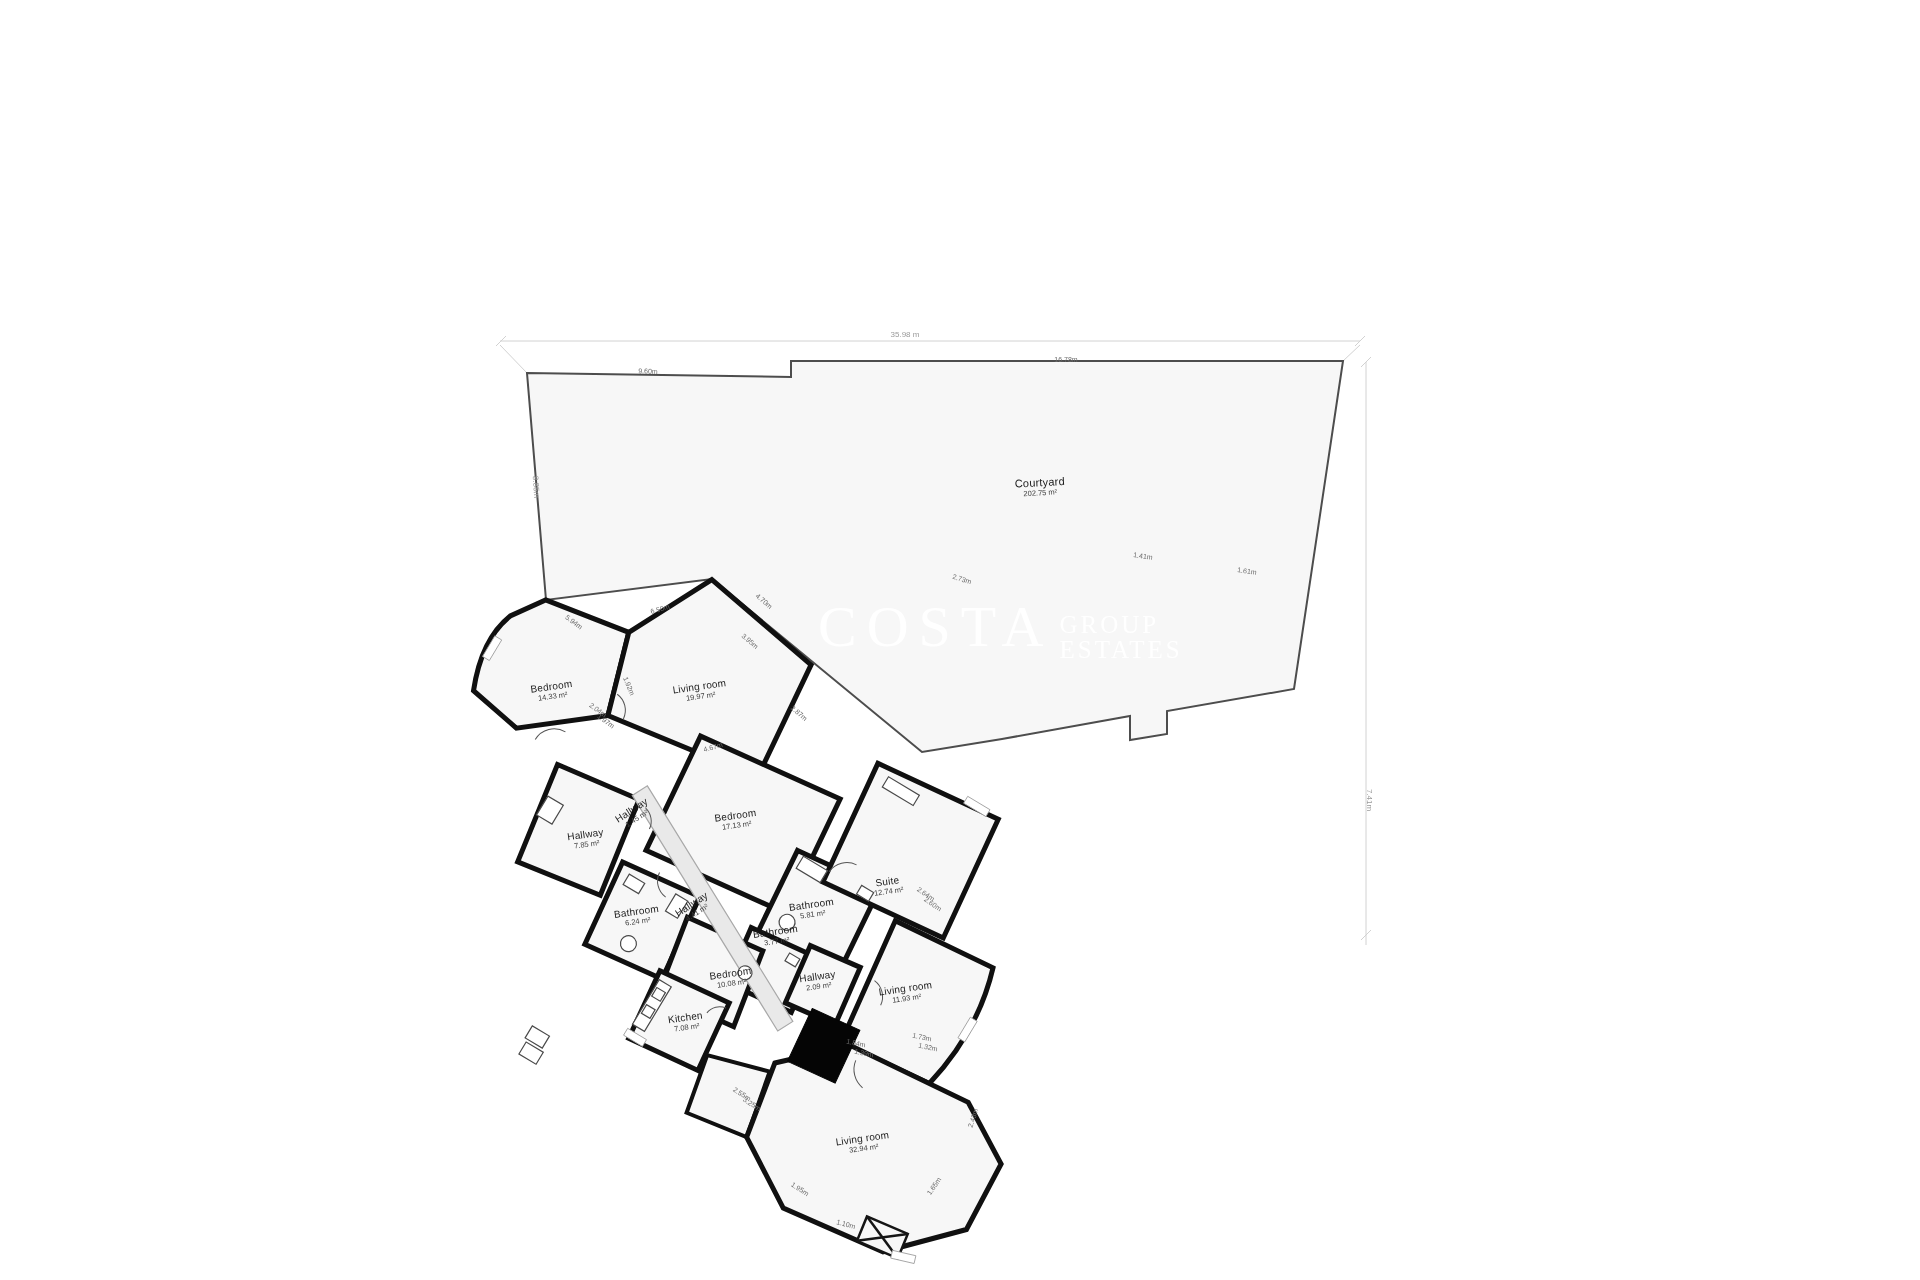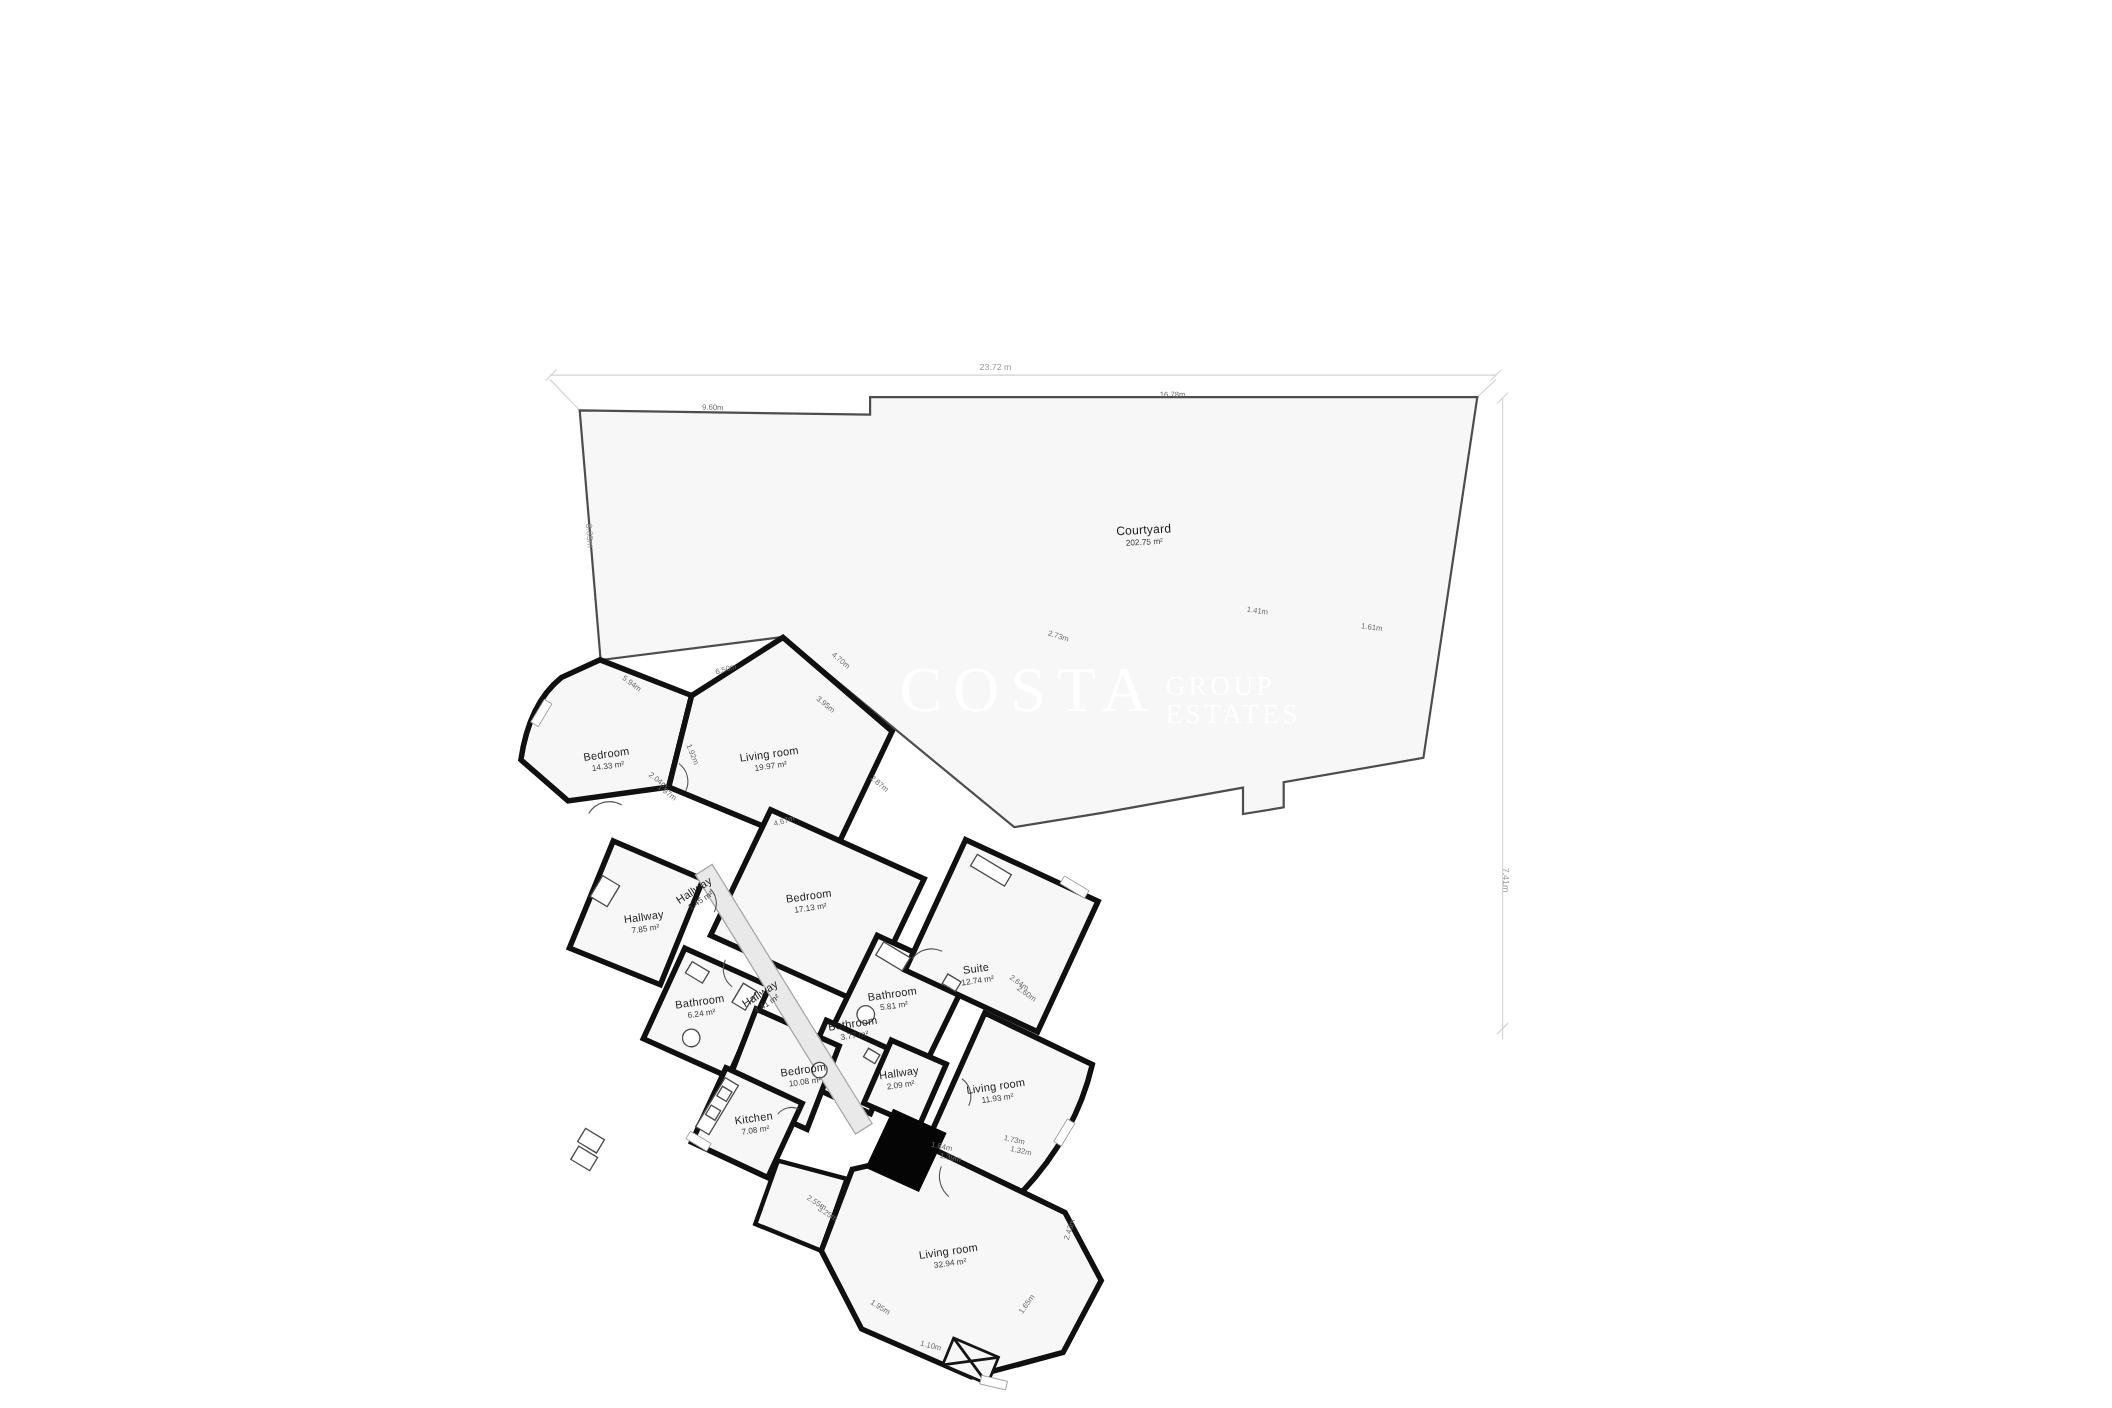--- a/index.html
+++ b/index.html
@@ -174,21 +174,21 @@
         <span class="rarea">11.93 m²</span>
       </div>
       <div class="room-label" style="left: 686px; top: 1022px; transform: translate(-50%, -50%) rotate(-8deg);">
         <span class="rname">Kitchen</span>
         <span class="rarea">7.08 m²</span>
       </div>
       <div class="room-label" style="left: 863px; top: 1143px; transform: translate(-50%, -50%) rotate(-8deg);">
         <span class="rname">Living room</span>
         <span class="rarea">32.94 m²</span>
       </div>
-      <div class="dim-label outer" style="left: 905px; top: 334px; transform: translate(-50%, -50%) rotate(0deg);">23.72 m</div>
+      <div class="dim-label outer" style="left: 905px; top: 334px; transform: translate(-50%, -50%) rotate(0deg);">35.98 m</div>
       <div class="dim-label" style="left: 1066px; top: 359px; transform: translate(-50%, -50%) rotate(0deg);">16.78m</div>
       <div class="dim-label" style="left: 648px; top: 371px; transform: translate(-50%, -50%) rotate(2deg);">9.60m</div>
       <div class="dim-label outer" style="left: 536px; top: 487px; transform: translate(-50%, -50%) rotate(86deg);">8.85m</div>
       <div class="dim-label outer" style="left: 1369px; top: 800px; transform: translate(-50%, -50%) rotate(90deg);">7.41m</div>
       <div class="dim-label" style="left: 1247px; top: 571px; transform: translate(-50%, -50%) rotate(8deg);">1.61m</div>
       <div class="dim-label" style="left: 1143px; top: 556px; transform: translate(-50%, -50%) rotate(8deg);">1.41m</div>
       <div class="dim-label" style="left: 962px; top: 579px; transform: translate(-50%, -50%) rotate(17deg);">2.73m</div>
       <div class="dim-label" style="left: 574px; top: 622px; transform: translate(-50%, -50%) rotate(37deg);">5.94m</div>
       <div class="dim-label" style="left: 660px; top: 609px; transform: translate(-50%, -50%) rotate(-16deg);">6.50m</div>
       <div class="dim-label" style="left: 764px; top: 601px; transform: translate(-50%, -50%) rotate(40deg);">4.70m</div>

